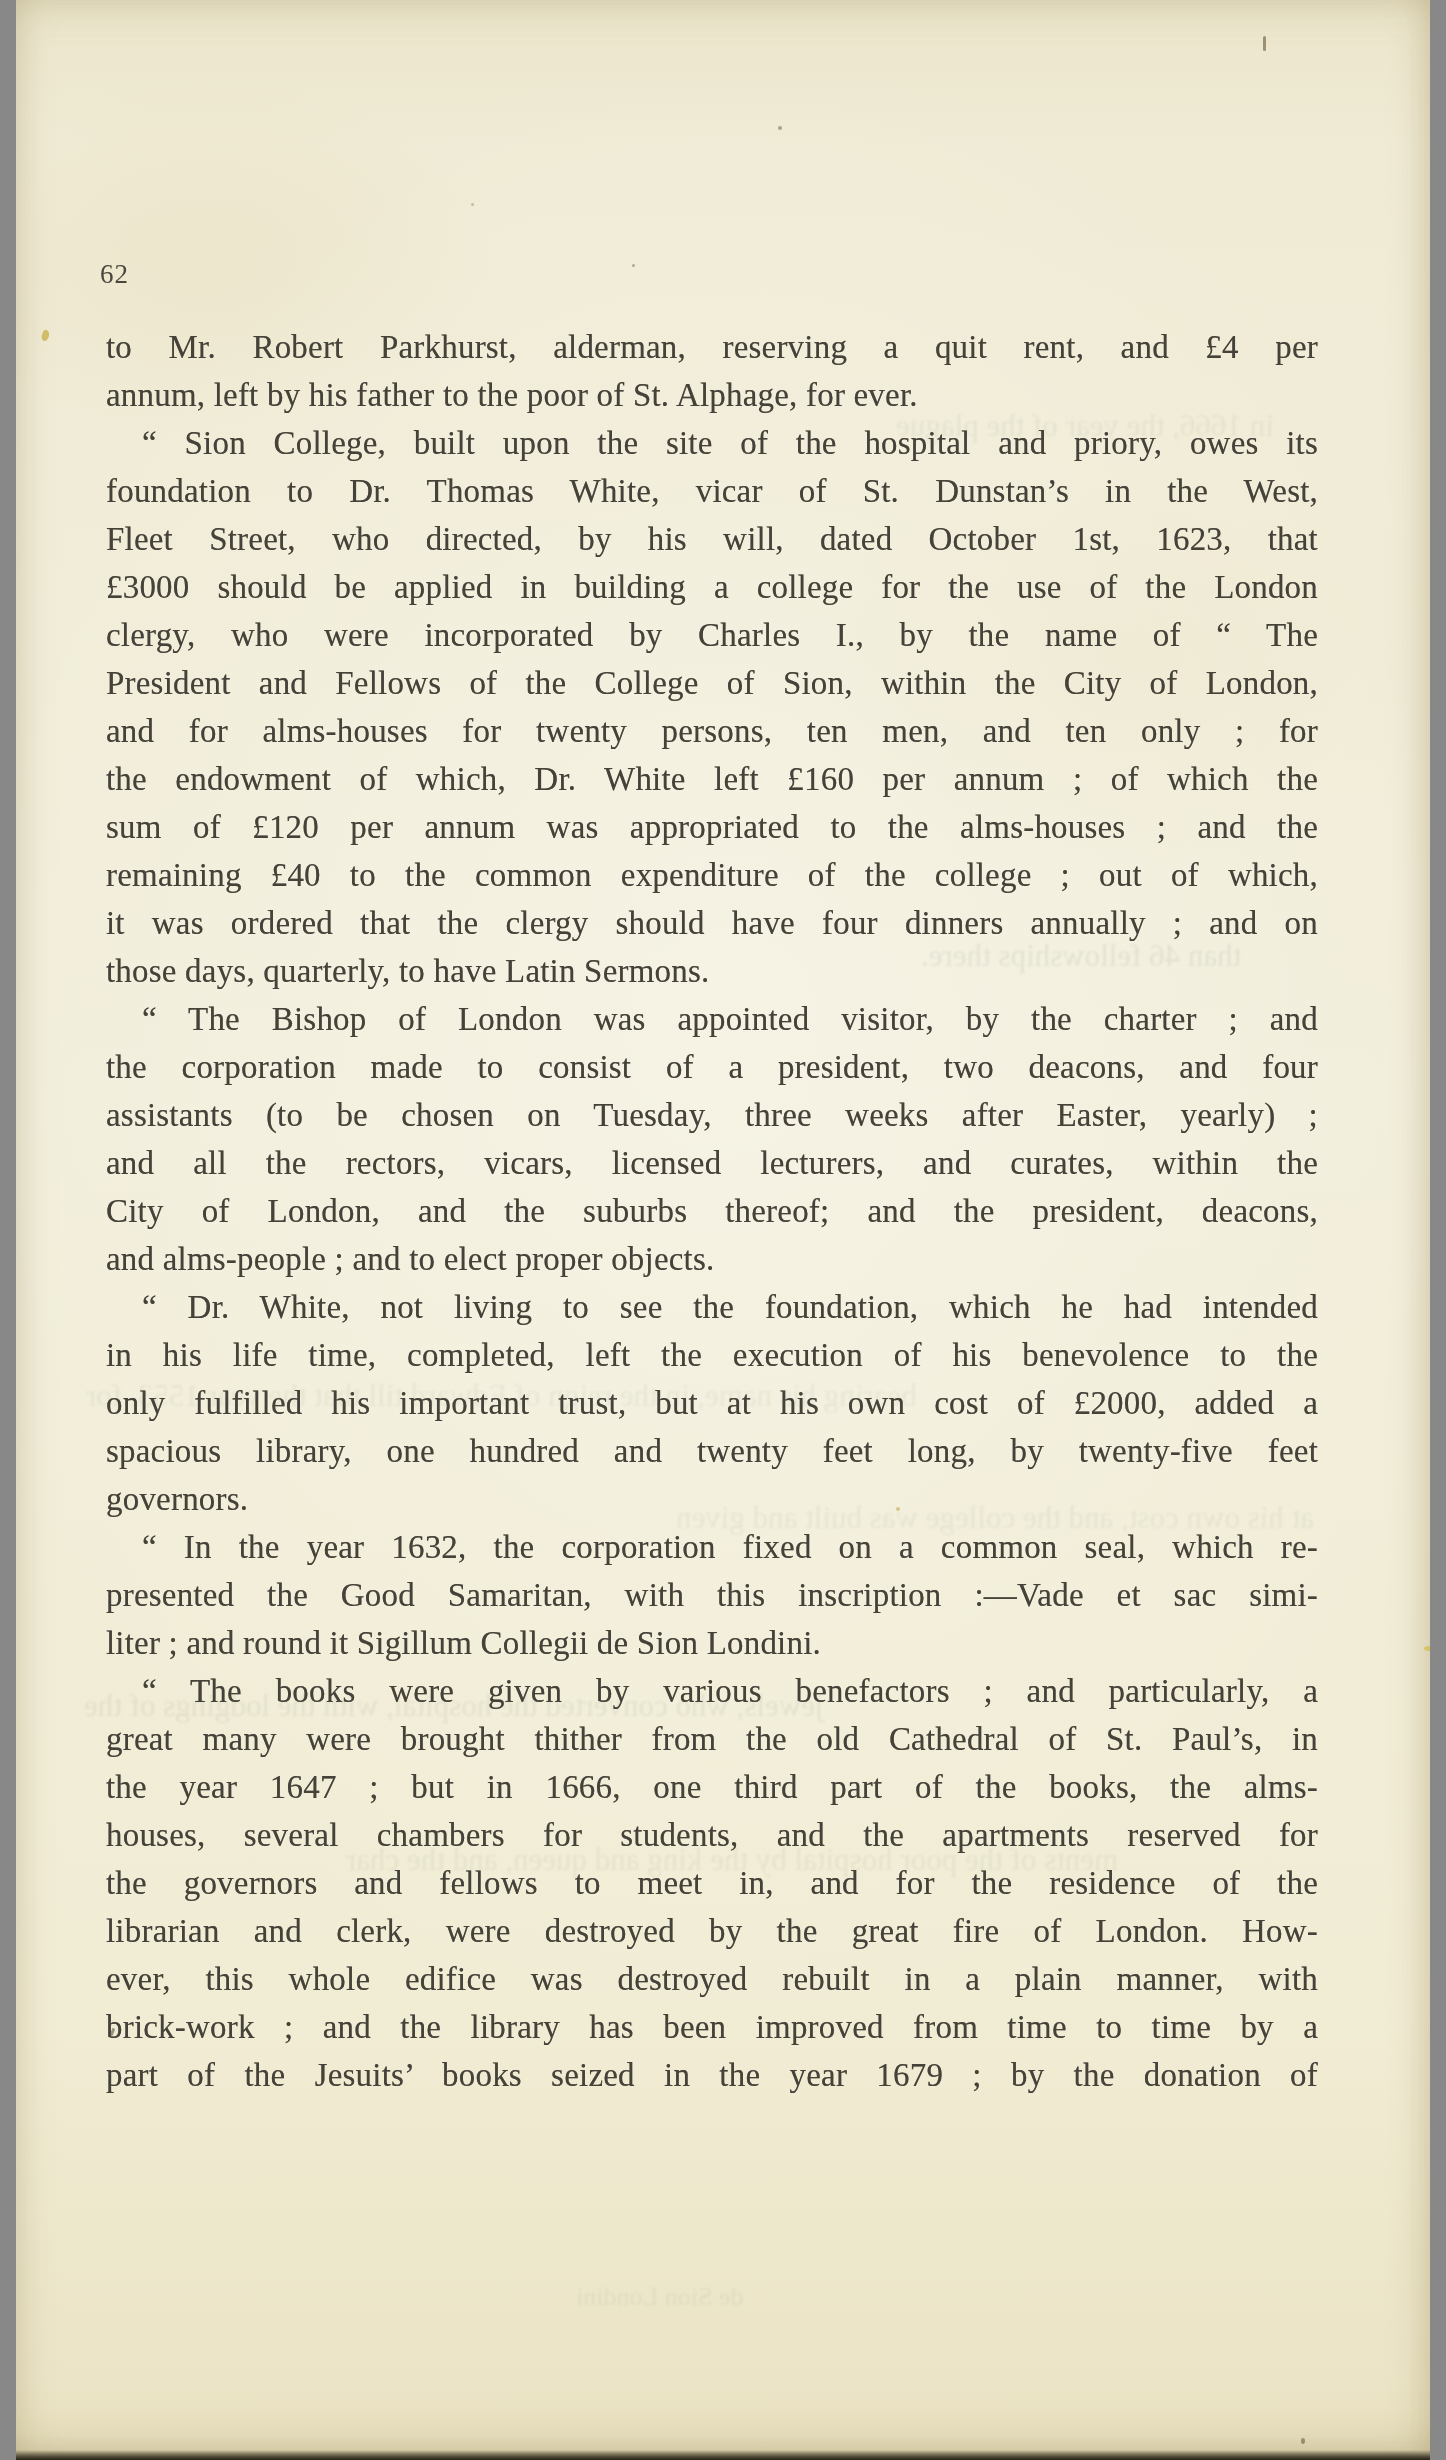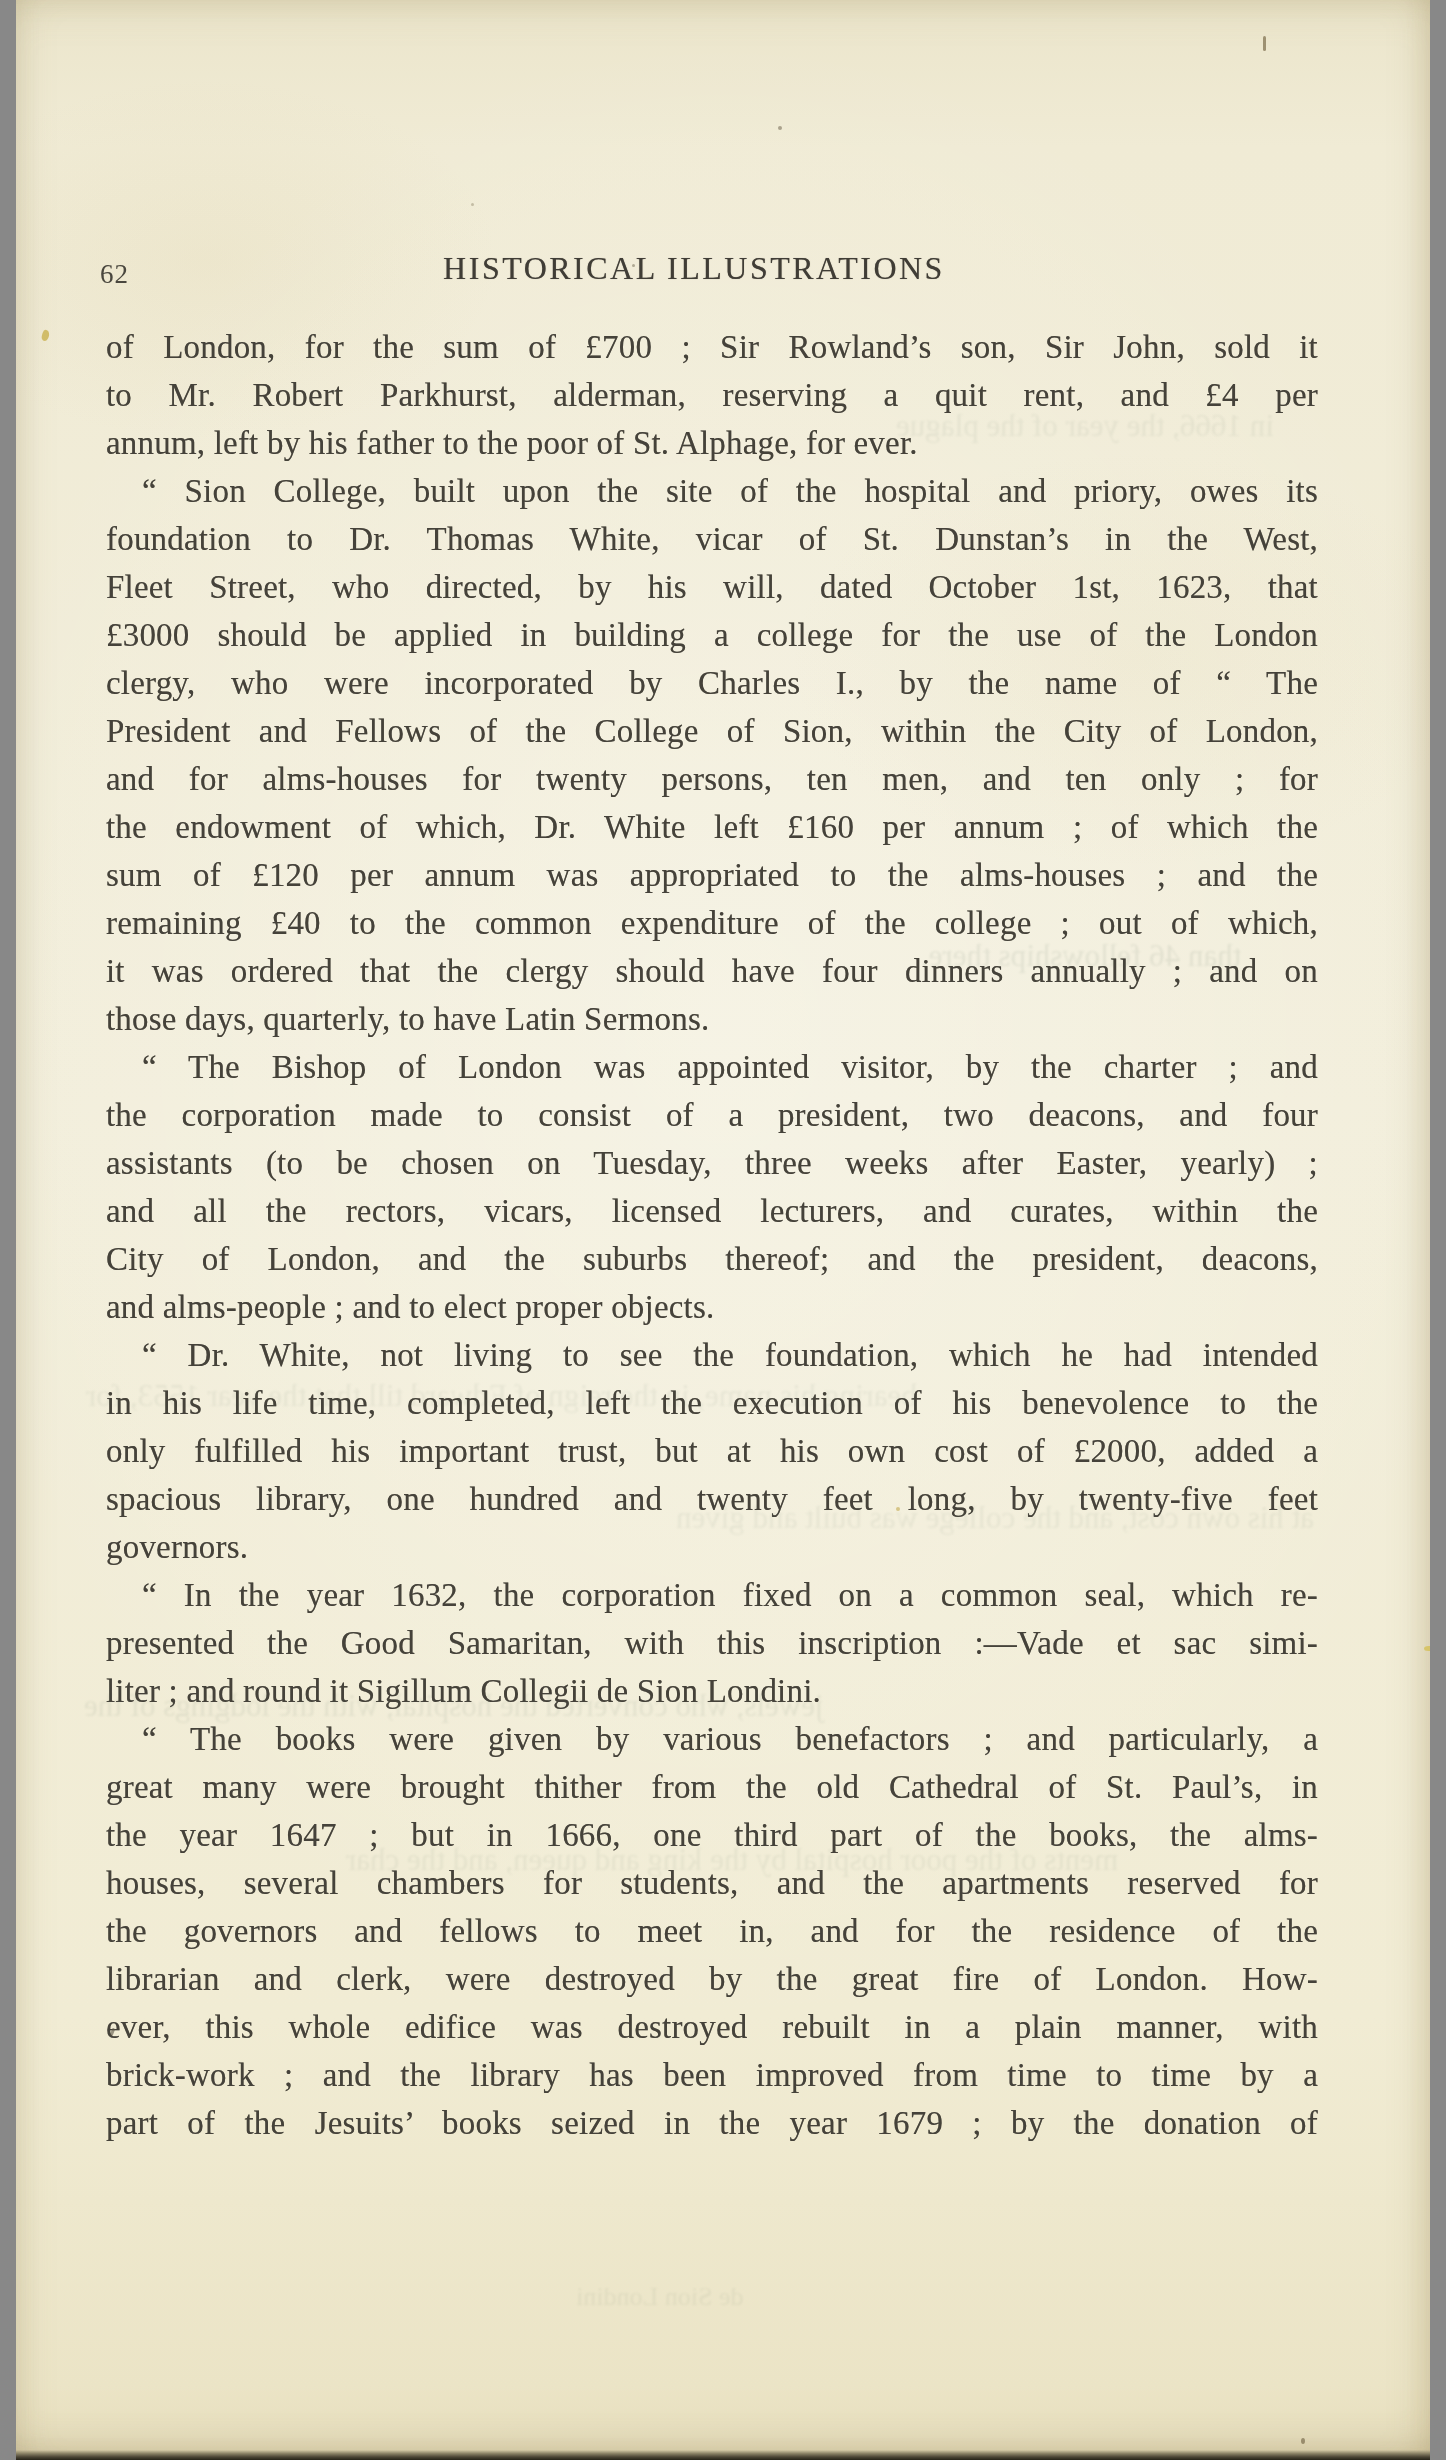--- a/index.html
+++ b/index.html
@@ -90,26 +90,24 @@
     pointer-events: none;
   }
 </style>
 </head>
 <body>
 
 <div class="scan">
 
   <div class="page-header">
     <span class="page-number">62</span>
-    <div class="running-title">HISTORICAL ILLUSTRATIONS</div>
   </div>
 
   <div class="text-block">
       <div class="paragraph">
-        <div class="line">of London, for the sum of £700 ; Sir Rowland’s son, Sir John, sold it</div>
         <div class="line">to Mr. Robert Parkhurst, alderman, reserving a quit rent, and £4 per</div>
         <div class="line para-end">annum, left by his father to the poor of St. Alphage, for ever.</div>
       </div>
       <div class="paragraph">
         <div class="line indent">“ Sion College, built upon the site of the hospital and priory, owes its</div>
         <div class="line">foundation to Dr. Thomas White, vicar of St. Dunstan’s in the West,</div>
         <div class="line">Fleet Street, who directed, by his will, dated October 1st, 1623, that</div>
         <div class="line">£3000 should be applied in building a college for the use of the London</div>
         <div class="line">clergy, who were incorporated by Charles I., by the name of “ The</div>
         <div class="line">President and Fellows of the College of Sion, within the City of London,</div>

